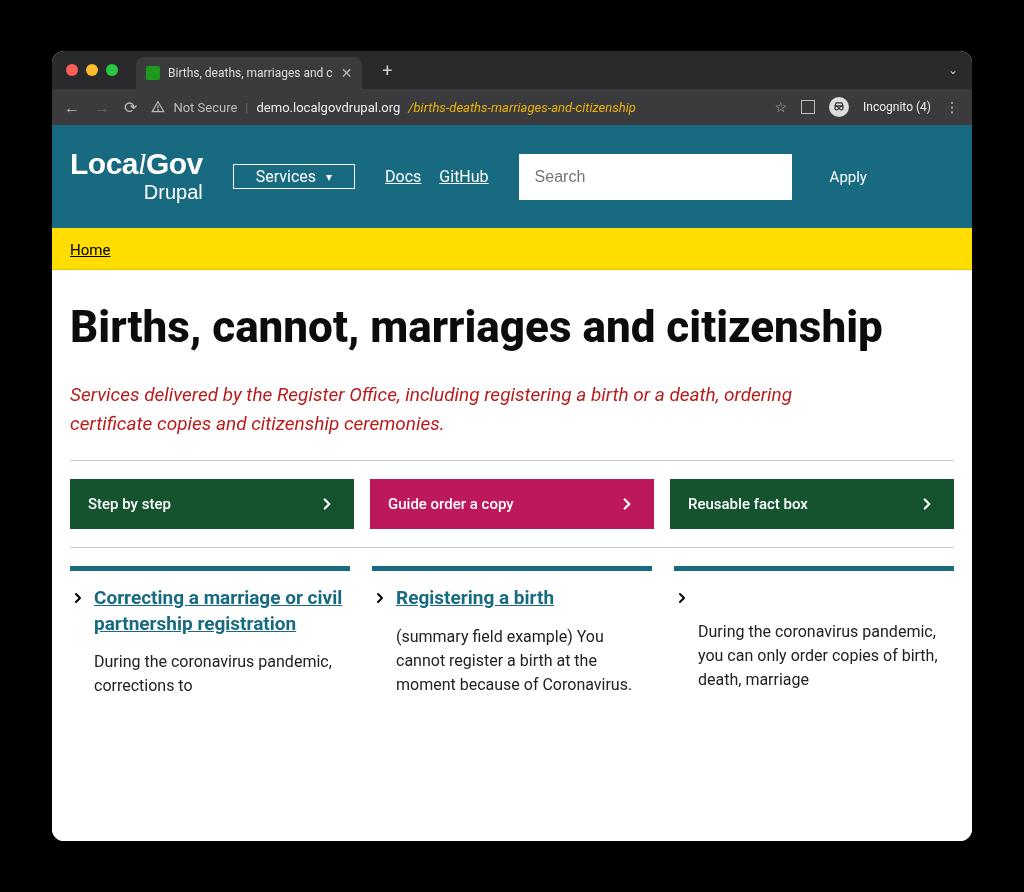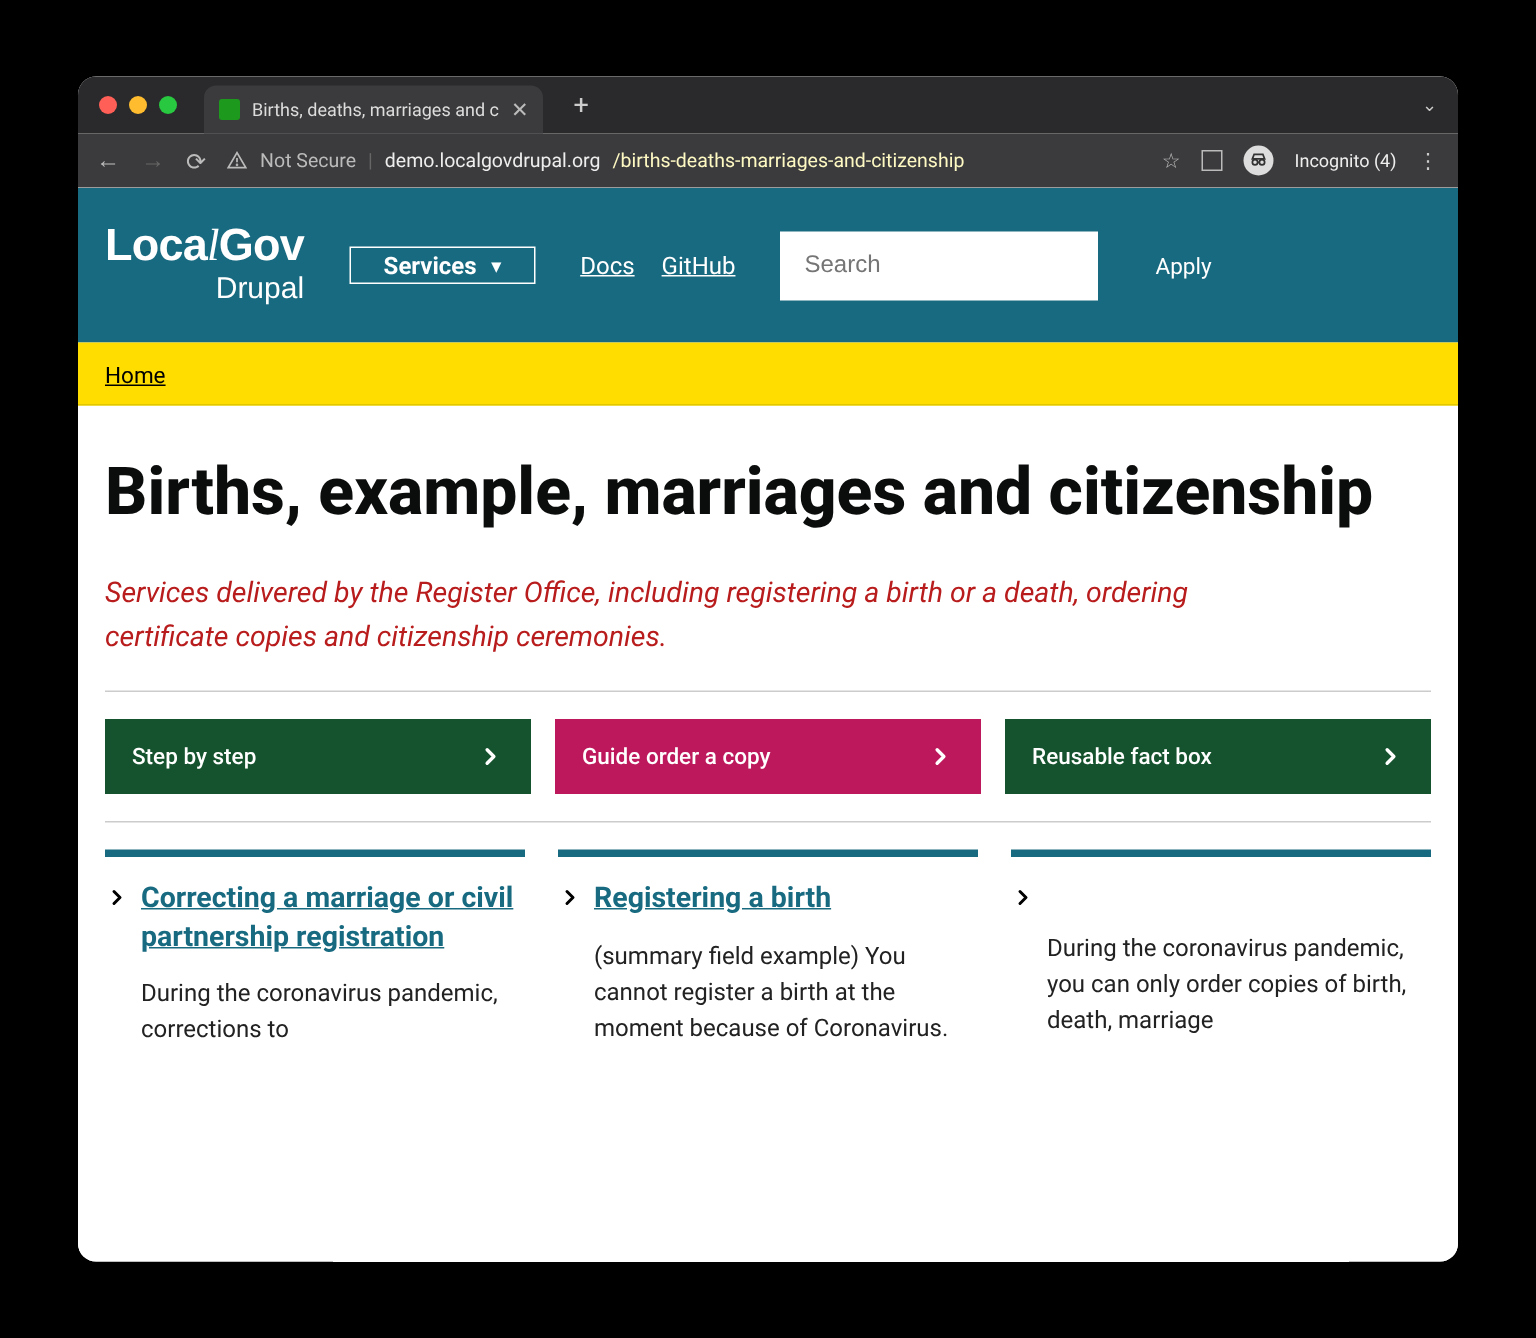--- a/index.html
+++ b/index.html
@@ -82,21 +82,21 @@
   background: transparent;
   color: #bbb;
   font-size: 13px;
 }
 .address-bar .warn-icon {
   width: 14px; height: 14px;
   display: inline-flex; align-items: center; justify-content: center;
 }
 .address-bar .divider { color: #666; }
 .address-bar .domain { color: #eee; }
-.address-bar .path { color: #fef9c3; }
+.address-bar .path { color: #eab308; font-style: italic; }
 .toolbar .right-icons { display: flex; align-items: center; gap: 14px; }
 .star { font-size: 14px; color: #bbb; }
 .sq-icon { width: 14px; height: 14px; border: 1.5px solid #bbb; }
 .incog-circle {
   width: 20px; height: 20px; border-radius: 50%;
   background: #ddd; display: flex; align-items: center; justify-content: center;
   color: #333; font-size: 11px;
 }
 .incog-label { color: #eee; font-size: 12px; }
 .kebab { color: #ccc; font-size: 14px; letter-spacing: 1px; }
@@ -138,36 +138,35 @@
 }
 .services-btn {
   border: 1.5px solid #fff;
   color: #fff;
   padding: 2px 22px;
   font-size: 16px;
   display: flex;
   align-items: center;
   gap: 10px;
   cursor: pointer;
-  font-weight: bold;
 }
 .services-btn .chev { font-size: 12px; }
 .nav-links { display: flex; gap: 18px; }
 .nav-link {
   color: #fff;
   text-decoration: underline;
   font-size: 16px;
   cursor: pointer;
 }
 .search-box {
   background: #fff;
   border: none;
   padding: 14px 16px;
   font-size: 16px;
-  width: 212px;
+  width: 273px;
   flex-shrink: 0;
 }
 .apply-link { color: #fff; font-size: 15px; margin-left: 8px; cursor: pointer; }
 
 
 .breadcrumb-bar {
   background: #ffdd00;
   padding: 12px 18px 10px;
   border-bottom: 1px solid #e0c700;
 }
@@ -332,21 +331,21 @@
       </nav>
       <input class="search-box" type="text" placeholder="Search" style="">
       <span class="apply-link">Apply</span>
     </header>
 
     <div class="breadcrumb-bar">
       <a>Home</a>
     </div>
 
     <main class="content">
-      <h1 class="page-title">Births, example, marriages and citizenship</h1>
+      <h1 class="page-title">Births, cannot, marriages and citizenship</h1>
       <p class="page-intro">Services delivered by the Register Office, including registering a birth or a death, ordering certificate copies and citizenship ceremonies.</p>
 
       <hr class="hr">
 
       <div class="action-row" id="action-row">
           <div class="action-btn green">
             <span>Step by step</span>
             <span class="chev-right">
               <svg width="18" height="18" viewBox="0 0 24 24" fill="none" stroke-width="3" stroke-linecap="round" stroke-linejoin="round">
                 <polyline points="9 6 15 12 9 18"></polyline>

